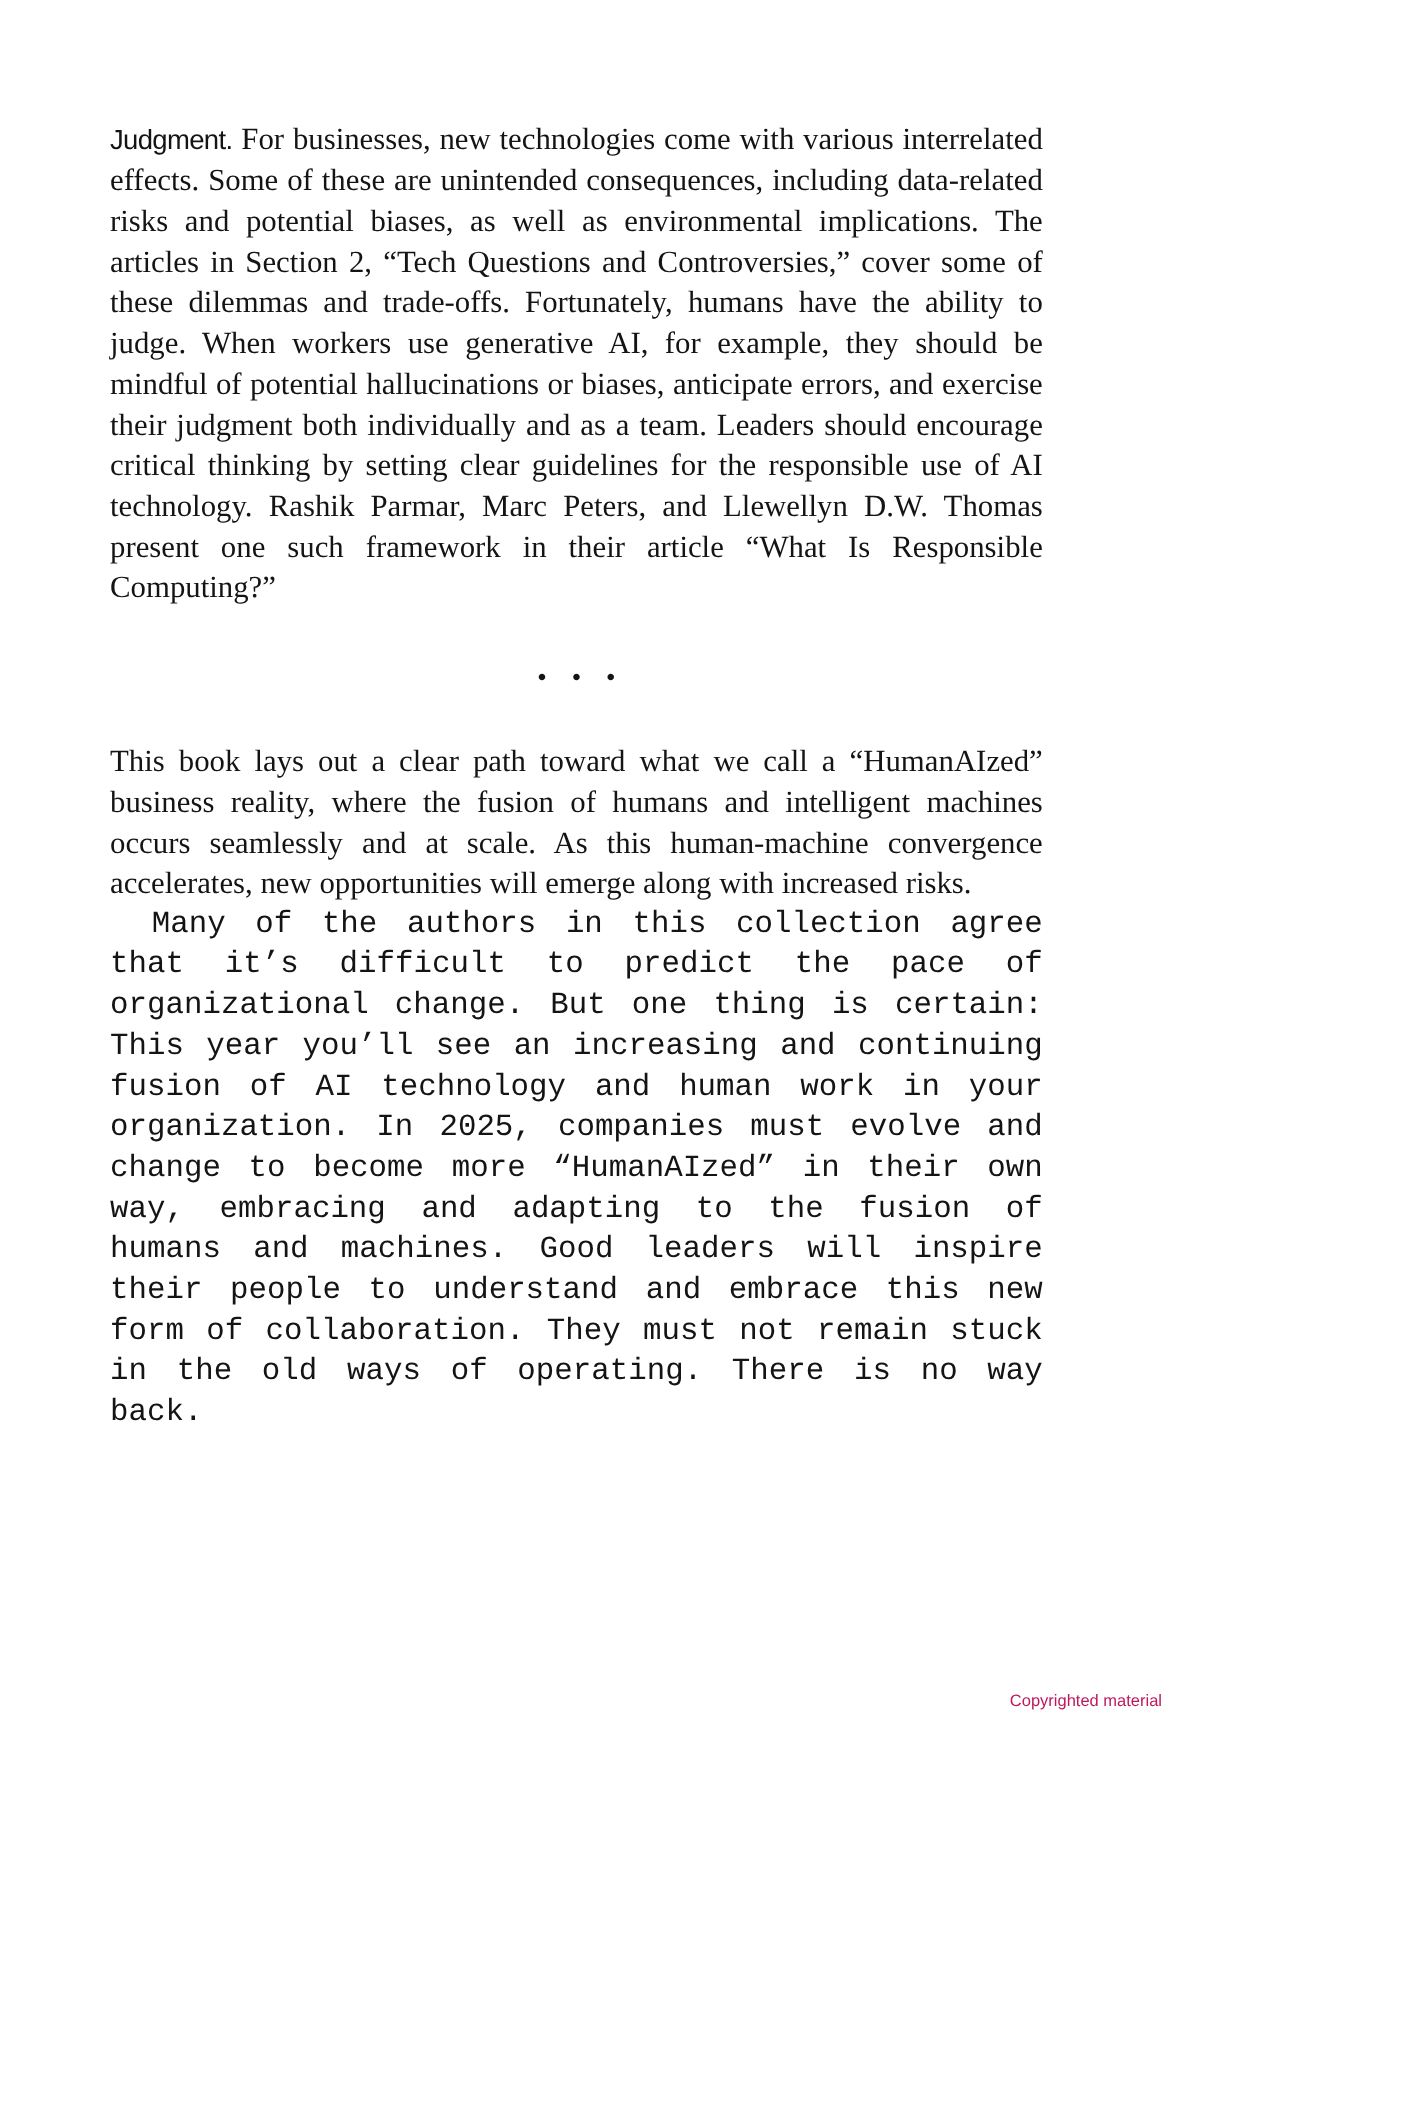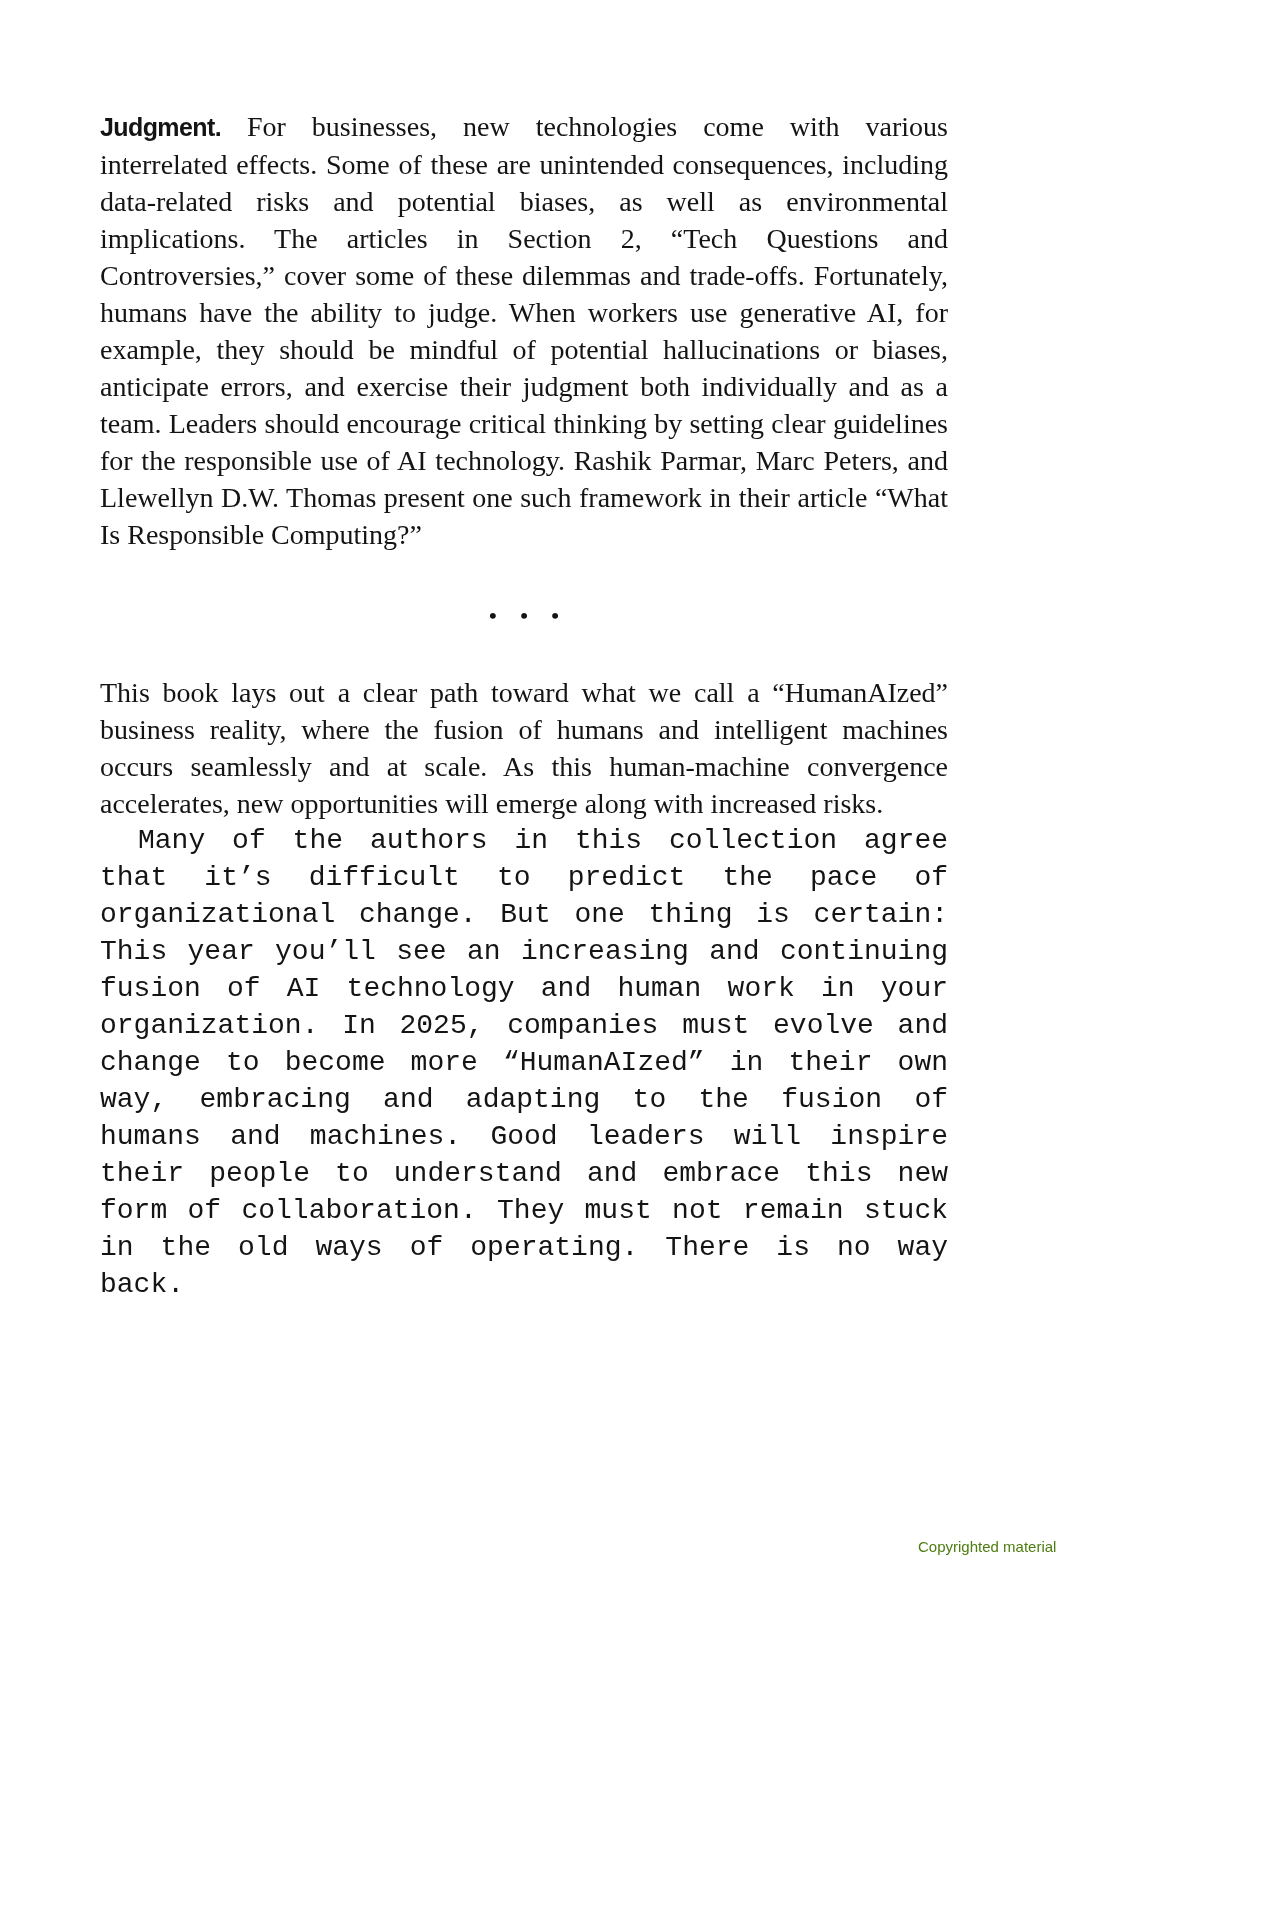--- a/index.html
+++ b/index.html
@@ -28,42 +28,42 @@
   .para {
     margin: 0;
     text-align: justify;
   }
   .para.indent {
     text-indent: 38px;
     font-family: Liberation Mono, monospace;
   }
   .lead-in {
     font-family: "Liberation Sans", sans-serif;
-    font-weight: 700;
+    font-weight: 400;
     font-size: 25px;
     letter-spacing: -0.6px;
   }
   .separator {
     text-align: center;
     font-family: "Liberation Serif", serif;
     font-size: 22px;
     font-weight: 700;
     letter-spacing: 0;
     word-spacing: 18px;
     color: #141414;
     margin: 44px 0 40px 0;
     text-indent: 0;
   }
   .footer-note {
     position: absolute;
     left: 918px;
     top: 1538px;
     font-family: "Liberation Sans", sans-serif;
     font-size: 15px;
-    color: #4d7c0f;
+    color: #be185d;
   }
 </style>
 </head>
 <body>
 
 <div class="page">
   <div class="text-block">
     <p class="para"><span class="lead-in">Judgment.</span><span> For businesses, new technologies come with various interrelated effects. Some of these are unintended consequences, including data-related risks and potential biases, as well as environmental implications. The articles in Section 2, “Tech Questions and Controversies,” cover some of these dilemmas and trade-offs. Fortunately, humans have the ability to judge. When workers use generative AI, for example, they should be mindful of potential hallucinations or biases, anticipate errors, and exercise their judgment both individually and as a team. Leaders should encourage critical thinking by setting clear guidelines for the responsible use of AI technology. Rashik Parmar, Marc Peters, and Llewellyn D.W. Thomas present one such framework in their article “What Is Responsible Computing?”</span></p>
 
     <div class="separator">• • •</div>

